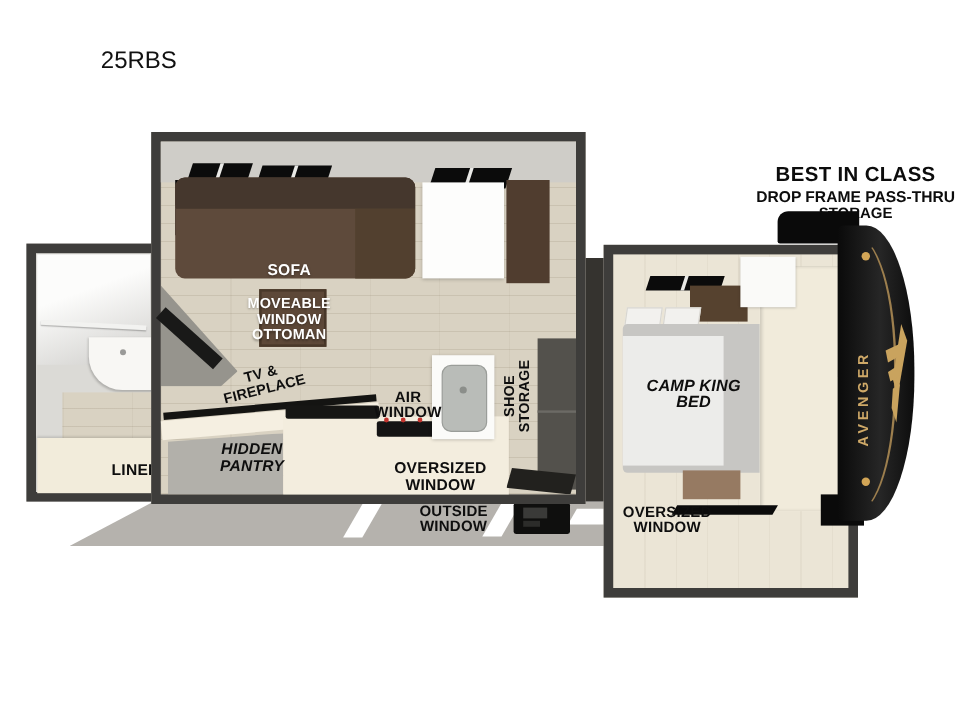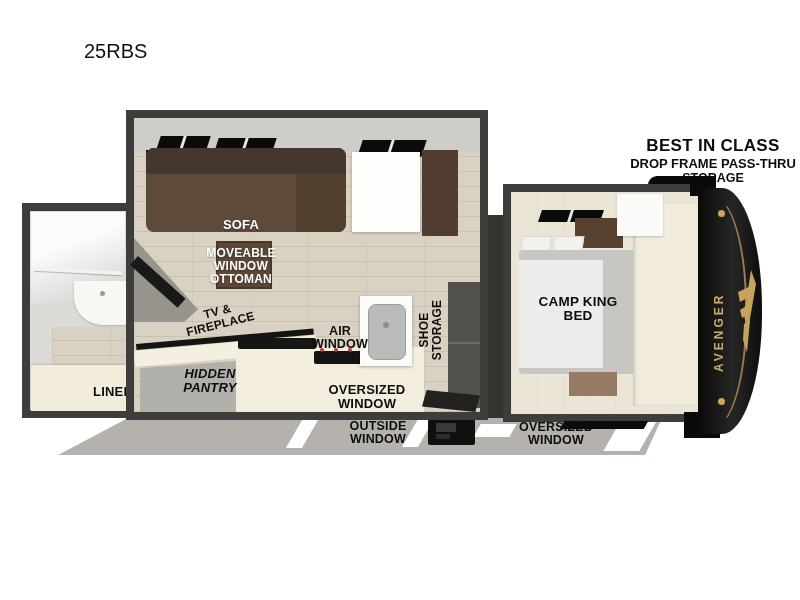--- a/index.html
+++ b/index.html
@@ -118,22 +118,22 @@
     <div class="lbl" style="left:206px;top:220px;font-size:12.5px;">AIR
 WINDOW</div>
     <div class="lbl rot90" style="left:297px;top:212px;font-size:12px;">SHOE
 STORAGE</div>
     <div class="lbl" style="left:233px;top:279px;font-size:13px;">OVERSIZED
 WINDOW</div>
   </div>
 
   <div class="abs" style="left:488px;top:215px;width:16px;height:203px;background:#35332f;"></div>
 
-  <div class="abs room" style="left:503px;top:184px;width:212px;height:238px;background:#ebe5d6;
-              background-image:repeating-linear-gradient(90deg,rgba(120,105,80,.06) 0 1px,transparent 1px 26px);">
+  <div class="abs room" style="left:503px;top:204px;width:212px;height:294px;background:#ebe5d6;
+              background-image:repeating-linear-gradient(90deg,rgba(120,105,80,.06) 0 1px,transparent 1px 26px);font-style:italic;">
     <div class="abs pane" style="left:29px;top:18px;width:62px;height:12px;">
         <div class="split"></div>
       </div>
     <div class="abs" style="left:64px;top:26px;width:48px;height:30px;background:#56422f;"></div>
     <div class="abs" style="left:10px;top:44px;width:28px;height:18px;background:#f2f1ee;transform:skewX(-8deg);border:1px solid #d8d6d0;"></div>
     <div class="abs" style="left:42px;top:44px;width:28px;height:18px;background:#f2f1ee;transform:skewX(-8deg);border:1px solid #d8d6d0;"></div>
     <div class="abs" style="left:8px;top:58px;width:140px;height:124px;background:#c7c6c3;border-radius:4px;"></div>
     <div class="abs" style="left:8px;top:68px;width:84px;height:108px;background:#ececea;"></div>
     <div class="abs" style="left:58px;top:180px;width:48px;height:24px;background:#967a62;"></div>
     <div class="abs" style="left:122px;top:10px;width:74px;height:204px;background:#f1ebdb;box-shadow:inset 2px 0 3px rgba(0,0,0,.15);"></div>

